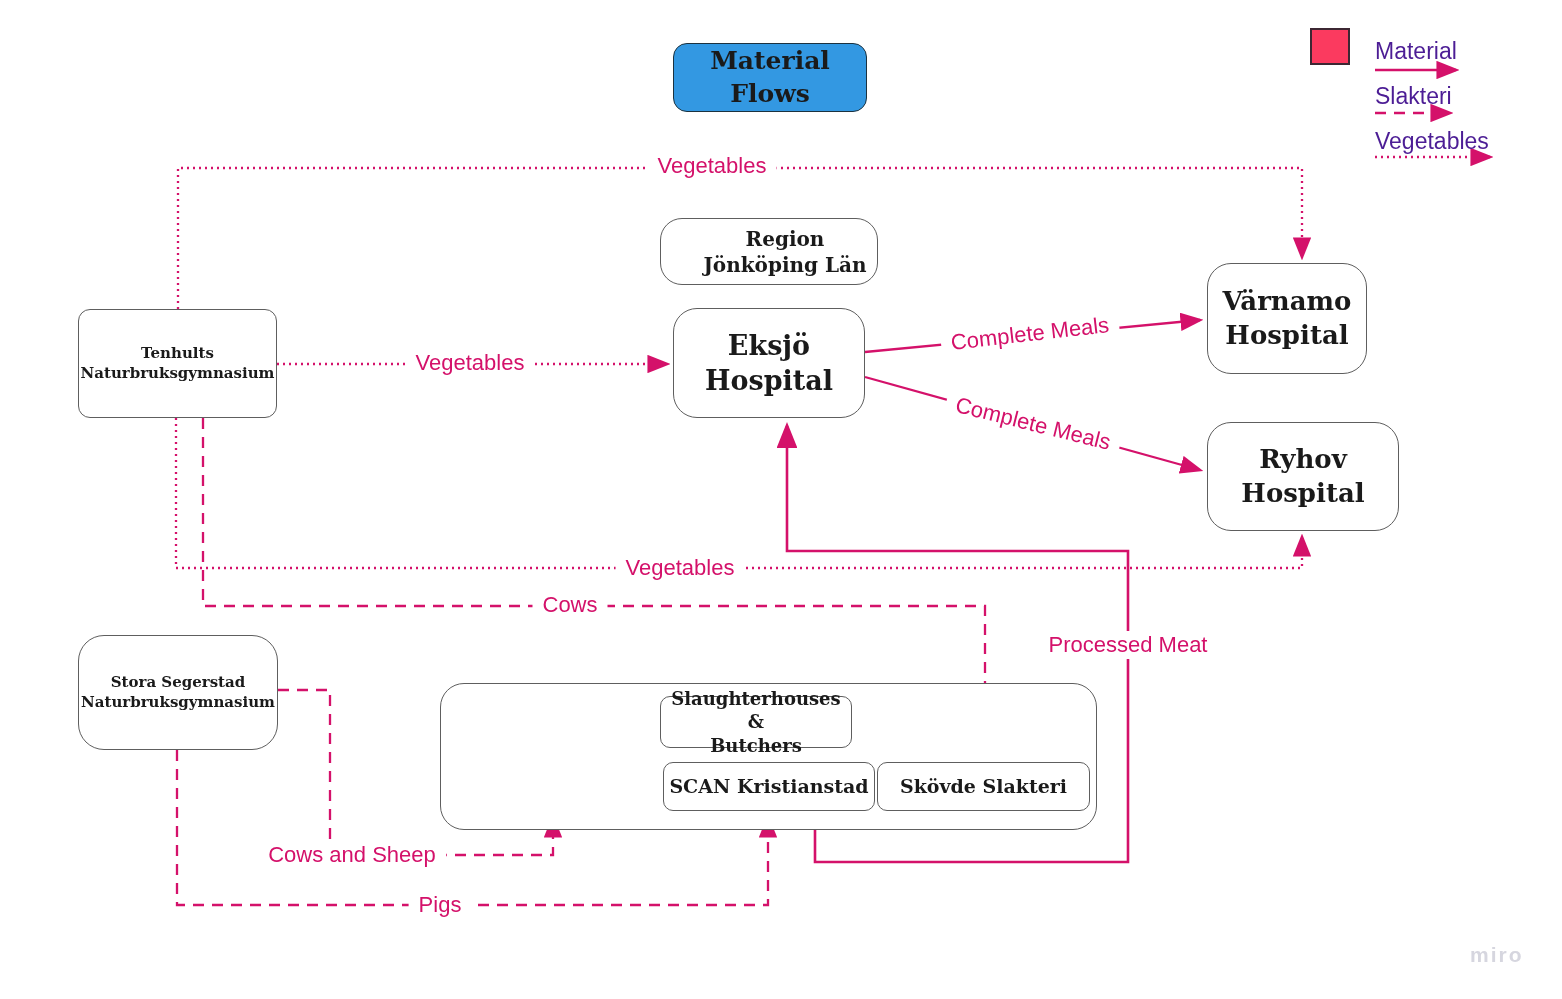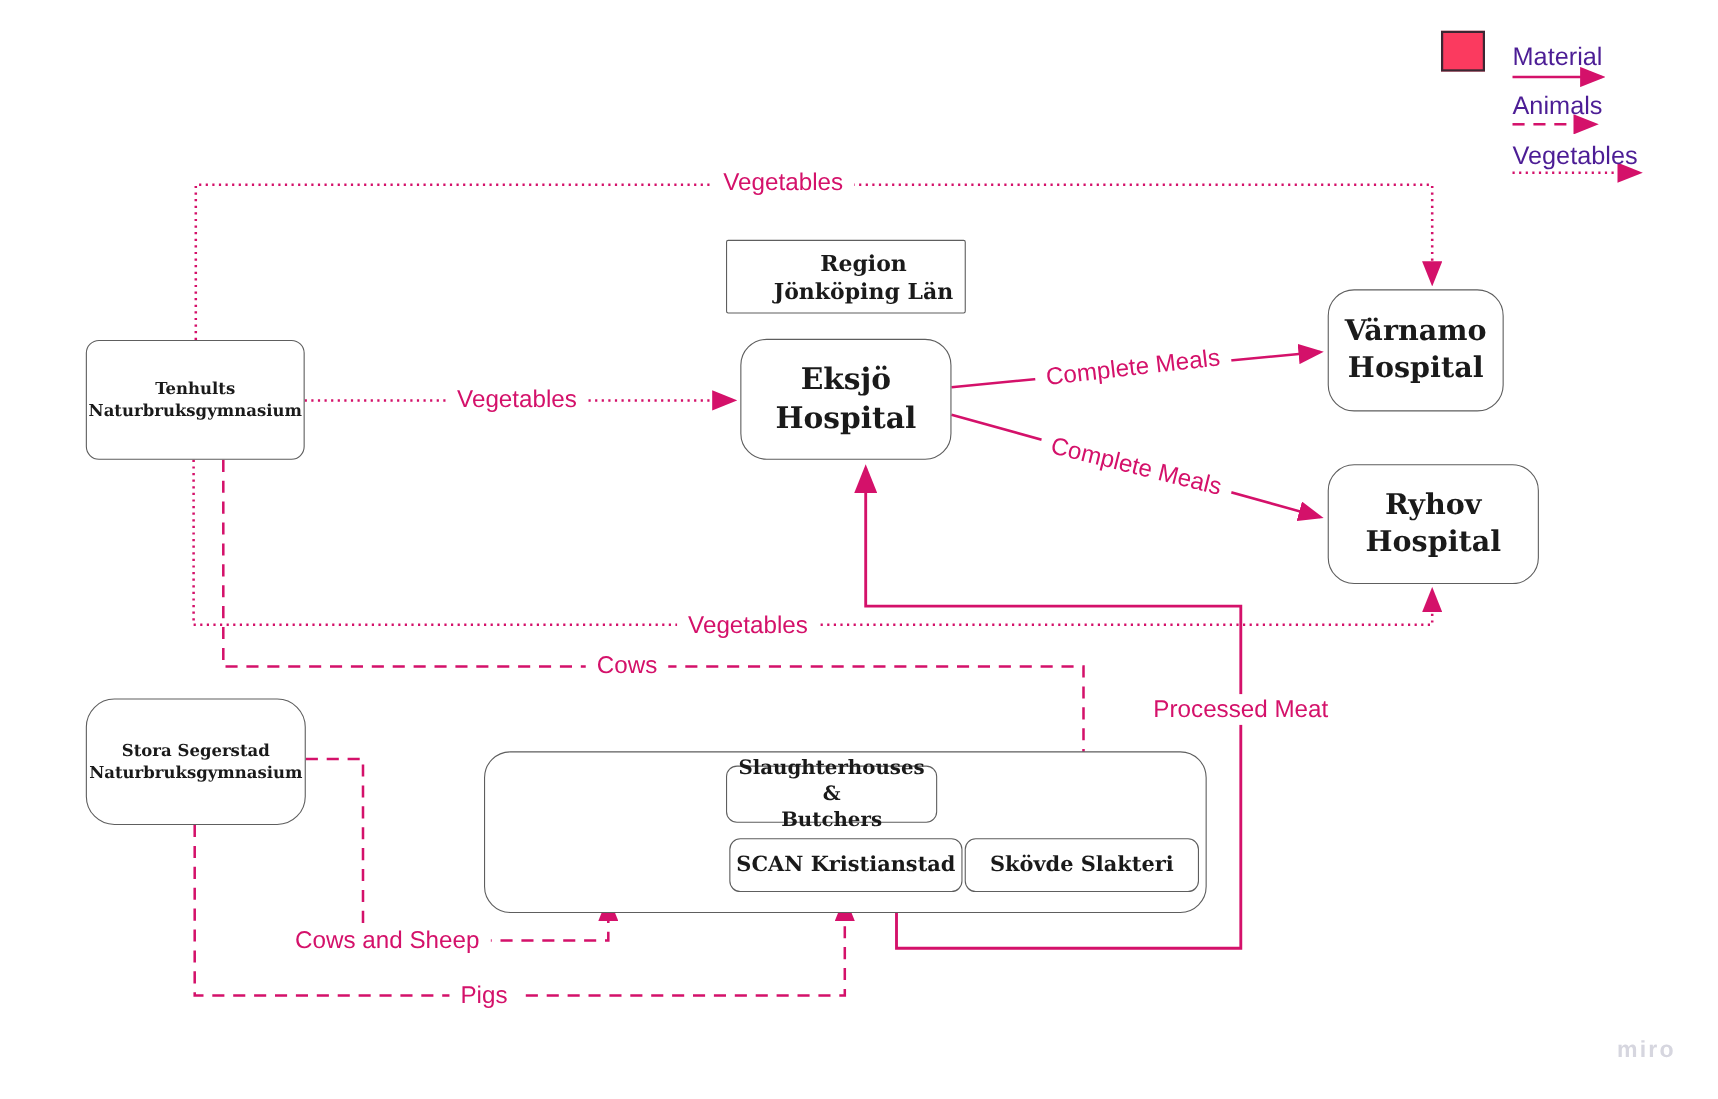--- a/index.html
+++ b/index.html
@@ -15,21 +15,21 @@
         padding:1px 10px;font-size:22px;color:#d4116a;white-space:nowrap;}
   .rot-a{transform:translate(-50%,-50%) rotate(-6.5deg);}
   .rot-b{transform:translate(-50%,-50%) rotate(14deg);}
   .legend-text{position:absolute;z-index:4;font-size:23px;color:#4c1d95;white-space:nowrap;}
   #legend-swatch{position:absolute;z-index:4;left:1310px;top:28px;width:40px;height:37px;
         border:2px solid #3c2733;box-sizing:border-box;}
   #watermark{position:absolute;z-index:4;left:1470px;top:943px;font-size:21px;font-weight:bold;
         letter-spacing:2px;color:#d6d6df;}
 
   #node-title{left:673px;top:43px;width:194px;height:69px;border-radius:14px;font-size:25px;border:1.5px solid #1c323f;}
-  #node-region{left:660px;top:218px;width:218px;height:67px;border-radius:2px;font-size:20px;padding-left:32px;}
+  #node-region{left:660px;top:218px;width:218px;height:67px;border-radius:22px;font-size:20px;padding-left:32px;}
   #node-eksjo{left:673px;top:308px;width:192px;height:110px;border-radius:24px;font-size:27px;}
   #node-varnamo{left:1207px;top:263px;width:160px;height:111px;border-radius:24px;font-size:26px;}
   #node-ryhov{left:1207px;top:422px;width:192px;height:109px;border-radius:24px;font-size:26px;}
   #node-tenhults{left:78px;top:309px;width:199px;height:109px;border-radius:12px;font-size:15px;}
   #node-stora{left:78px;top:635px;width:200px;height:115px;border-radius:26px;font-size:15px;}
   #group-slaughter{left:440px;top:683px;width:657px;height:147px;}
   #node-slaughter-label{left:660px;top:696px;width:192px;height:52px;border-radius:10px;font-size:18px;}
   #node-scan-linkoping{left:446px;top:762px;width:211px;height:49px;border-radius:10px;font-size:19px;}
   #node-scan-kristianstad{left:663px;top:762px;width:212px;height:49px;border-radius:10px;font-size:19px;}
   #node-skovde{left:877px;top:762px;width:213px;height:49px;border-radius:10px;font-size:19px;}
@@ -70,24 +70,25 @@
 
     <path d="M 865 352 L 1200 320" fill="none" stroke="#d4116a" stroke-width="2.3" marker-end="url(#arrow)"></path>
     <path d="M 865 377 L 1200 470" fill="none" stroke="#d4116a" stroke-width="2.3" marker-end="url(#arrow)"></path>
     <path d="M 815 812 L 815 862 L 1128 862 L 1128 551 L 787 551 L 787 426" fill="none" stroke="#d4116a" stroke-width="2.6" marker-end="url(#arrow)"></path>
 
     <path d="M 1375 70 L 1456 70" fill="none" stroke="#d4116a" stroke-width="2.3" marker-end="url(#arrow)"></path>
     <path d="M 1375 113 L 1450 113" fill="none" stroke="#d4116a" stroke-width="2.3" stroke-dasharray="11 8" marker-end="url(#arrow)"></path>
     <path d="M 1375 157 L 1490 157" fill="none" stroke="#d4116a" stroke-width="2.3" stroke-dasharray="2 4" marker-end="url(#arrow)"></path>
   </svg>
 
+  <div class="node" id="node-title" style="background: rgb(51, 152, 226);">Material Flows</div>
 
   <div id="legend-swatch" style="background: rgb(251, 58, 95);"></div>
   <div class="legend-text" id="legend-material-text">Material</div>
-  <div class="legend-text" id="legend-animals-text">Animals</div>
+  <div class="legend-text" id="legend-animals-text">Slakteri</div>
   <div class="legend-text" id="legend-vegetables-text">Vegetables</div>
 
   <div class="node" id="node-region">Region
 Jönköping Län</div>
   <div class="node" id="node-eksjo">Eksjö
 Hospital</div>
   <div class="node" id="node-varnamo">Värnamo
 Hospital</div>
   <div class="node" id="node-ryhov">Ryhov
 Hospital</div>

